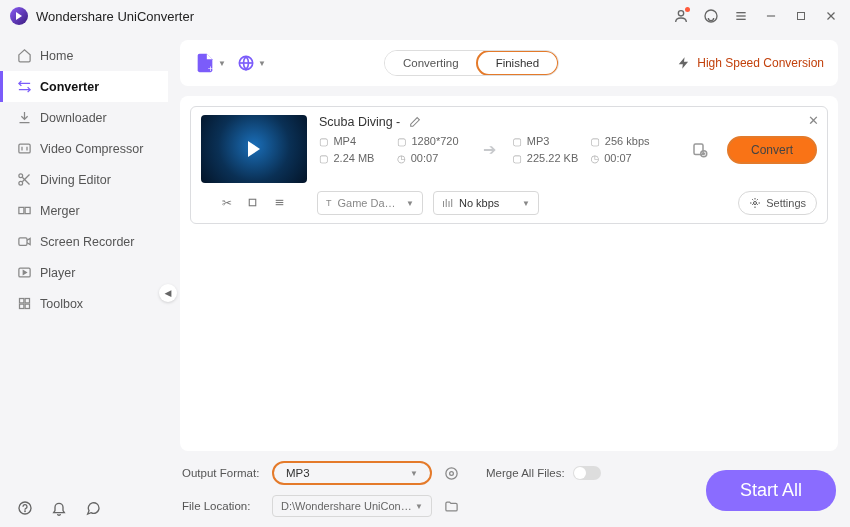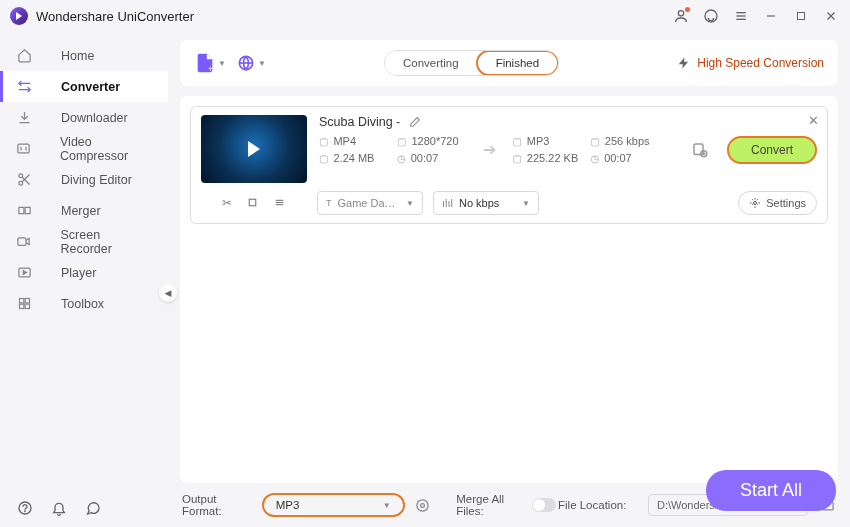--- a/index.html
+++ b/index.html
@@ -10,21 +10,21 @@
     .app-logo::after { content: ''; position: absolute; left: 6px; top: 5px; border-left: 6px solid #fff; border-top: 4px solid transparent; border-bottom: 4px solid transparent; }
     .app-title { font-size: 13px; color: #222; flex: 1; }
     .titlebar-right { display: flex; align-items: center; gap: 12px; }
     .tb-icon { width: 18px; height: 18px; display: flex; align-items: center; justify-content: center; color: #666; cursor: pointer; }
     .user-badge { position: relative; }
     .user-badge::after { content: ''; position: absolute; top: 0; right: 0; width: 5px; height: 5px; border-radius: 50%; background: #ff5a3c; }
     
     .body-row { display: flex; height: calc(100% - 32px); }
     
     .sidebar { width: 168px; background: #f5f5f7; padding-top: 8px; position: relative; }
-    .side-item { display: flex; align-items: center; height: 31px; padding: 0 16px; gap: 29px; color: #555; cursor: pointer; font-size: 12.5px; }
+    .side-item { display: flex; align-items: center; height: 31px; padding: 0 16px; gap: 8px; color: #555; cursor: pointer; font-size: 12.5px; }
     .side-item.active { background: #fff; color: #111; font-weight: 600; border-left: 3px solid #7b5cfa; padding-left: 13px; }
     .side-ico { width: 16px; height: 16px; display: flex; align-items: center; justify-content: center; color: #888; }
     .side-item.active .side-ico { color: #7b5cfa; }
     
     .collapse-btn { position: absolute; right: -9px; top: 252px; width: 18px; height: 18px; border-radius: 50%; background: #fff; box-shadow: 0 1px 3px rgba(0,0,0,0.15); display: flex; align-items: center; justify-content: center; font-size: 9px; color: #666; cursor: pointer; }
     
     .footer-icons { position: absolute; bottom: 10px; left: 16px; display: flex; gap: 16px; }
     
     .main { flex: 1; background: #f5f5f7; display: flex; flex-direction: column; }
     
@@ -50,36 +50,36 @@
     .card-info { flex: 1; }
     .file-title { display: flex; align-items: center; gap: 8px; font-size: 12.5px; color: #333; margin-bottom: 6px; }
     .edit-ico { color: #888; cursor: pointer; }
     
     .meta-row { display: flex; align-items: center; gap: 8px; font-size: 11px; color: #666; }
     .meta-col { display: flex; flex-direction: column; gap: 5px; }
     .meta-item { display: flex; align-items: center; gap: 5px; min-width: 70px; }
     .mi-ico { color: #aaa; font-size: 10px; }
     .arrow-conv { color: #c7c9cc; margin: 0 8px; font-size: 16px; }
     
-    .convert-btn { border: 2px solid #e47a2a; border-radius: 16px; padding: 5px 22px; color: #444; font-size: 12px; cursor: pointer; background: #bef264; margin-left: 10px; }
+    .convert-btn { border: 2px solid #e47a2a; border-radius: 16px; padding: 5px 22px; color: #444; font-size: 12px; cursor: pointer; background: #f97316; margin-left: 10px; }
     .config-ico { color: #999; cursor: pointer; }
     
     .card-row2 { display: flex; align-items: center; gap: 10px; margin-top: 8px; }
     .tool-icons { display: flex; gap: 14px; width: 106px; justify-content: center; }
     .tool-ico { color: #777; cursor: pointer; font-size: 12px; }
     
     .dd { border: 1px solid #d8d8d8; border-radius: 4px; height: 24px; display: flex; align-items: center; padding: 0 8px; font-size: 11px; color: #888; cursor: pointer; gap: 6px; background: #fff; }
     .dd .caret { margin-left: auto; }
     .dd-subtitle { width: 106px; }
     .dd-audio { width: 106px; color: #333; }
     .dd-audio .wave { color: #888; }
     
     .settings-pill { border: 1px solid #d8d8d8; border-radius: 12px; height: 24px; display: flex; align-items: center; padding: 0 10px; font-size: 11px; color: #555; gap: 5px; cursor: pointer; margin-left: auto; }
     
-    .bottombar { padding: 10px 14px; display: flex; gap: 2px; justify-content: space-between; }
+    .bottombar { padding: 10px 14px; display: flex; flex-direction: column; gap: 10px; justify-content: space-between; }
     .b-row { display: flex; align-items: center; gap: 10px; font-size: 11.5px; color: #555; }
     .b-label { width: 80px; }
     .dd-output { border: 2px solid #e47a2a; border-radius: 14px; width: 160px; height: 24px; padding: 0 12px; display: flex; align-items: center; color: #333; cursor: pointer; }
     .dd-output .caret { margin-left: auto; }
     .dd-loc { border: 1px solid #d8d8d8; border-radius: 4px; width: 160px; height: 22px; padding: 0 8px; font-size: 11px; display: flex; align-items: center; color: #666; }
     .merge-section { display: flex; align-items: center; gap: 8px; margin-left: 16px; font-size: 11.5px; }
     .toggle { width: 28px; height: 14px; border-radius: 7px; background: #ddd; position: relative; cursor: pointer; }
     .toggle::after { content: ''; position: absolute; width: 12px; height: 12px; border-radius: 50%; background: #fff; top: 1px; left: 1px; }
     
     .start-all { position: absolute; right: 14px; bottom: 16px; background: #8a6cff; color: #fff; border-radius: 20px; padding: 10px 34px; font-size: 18px; cursor: pointer; }

